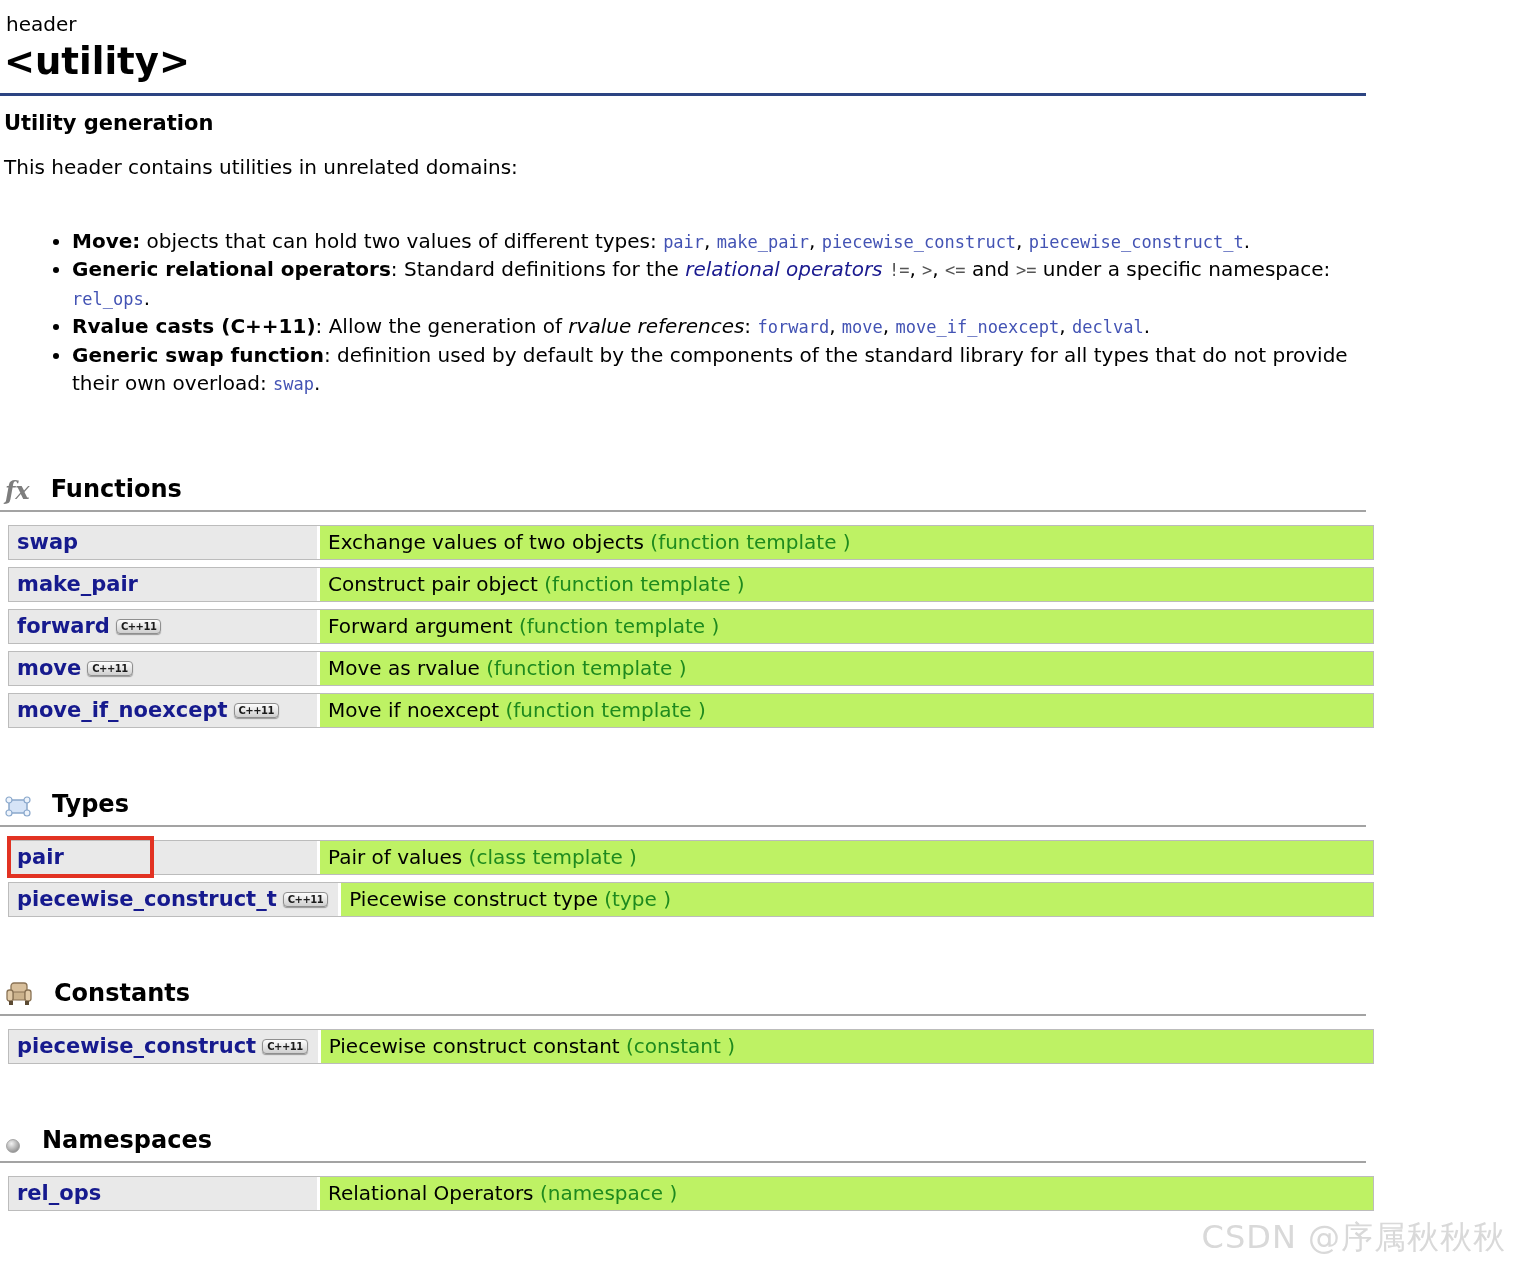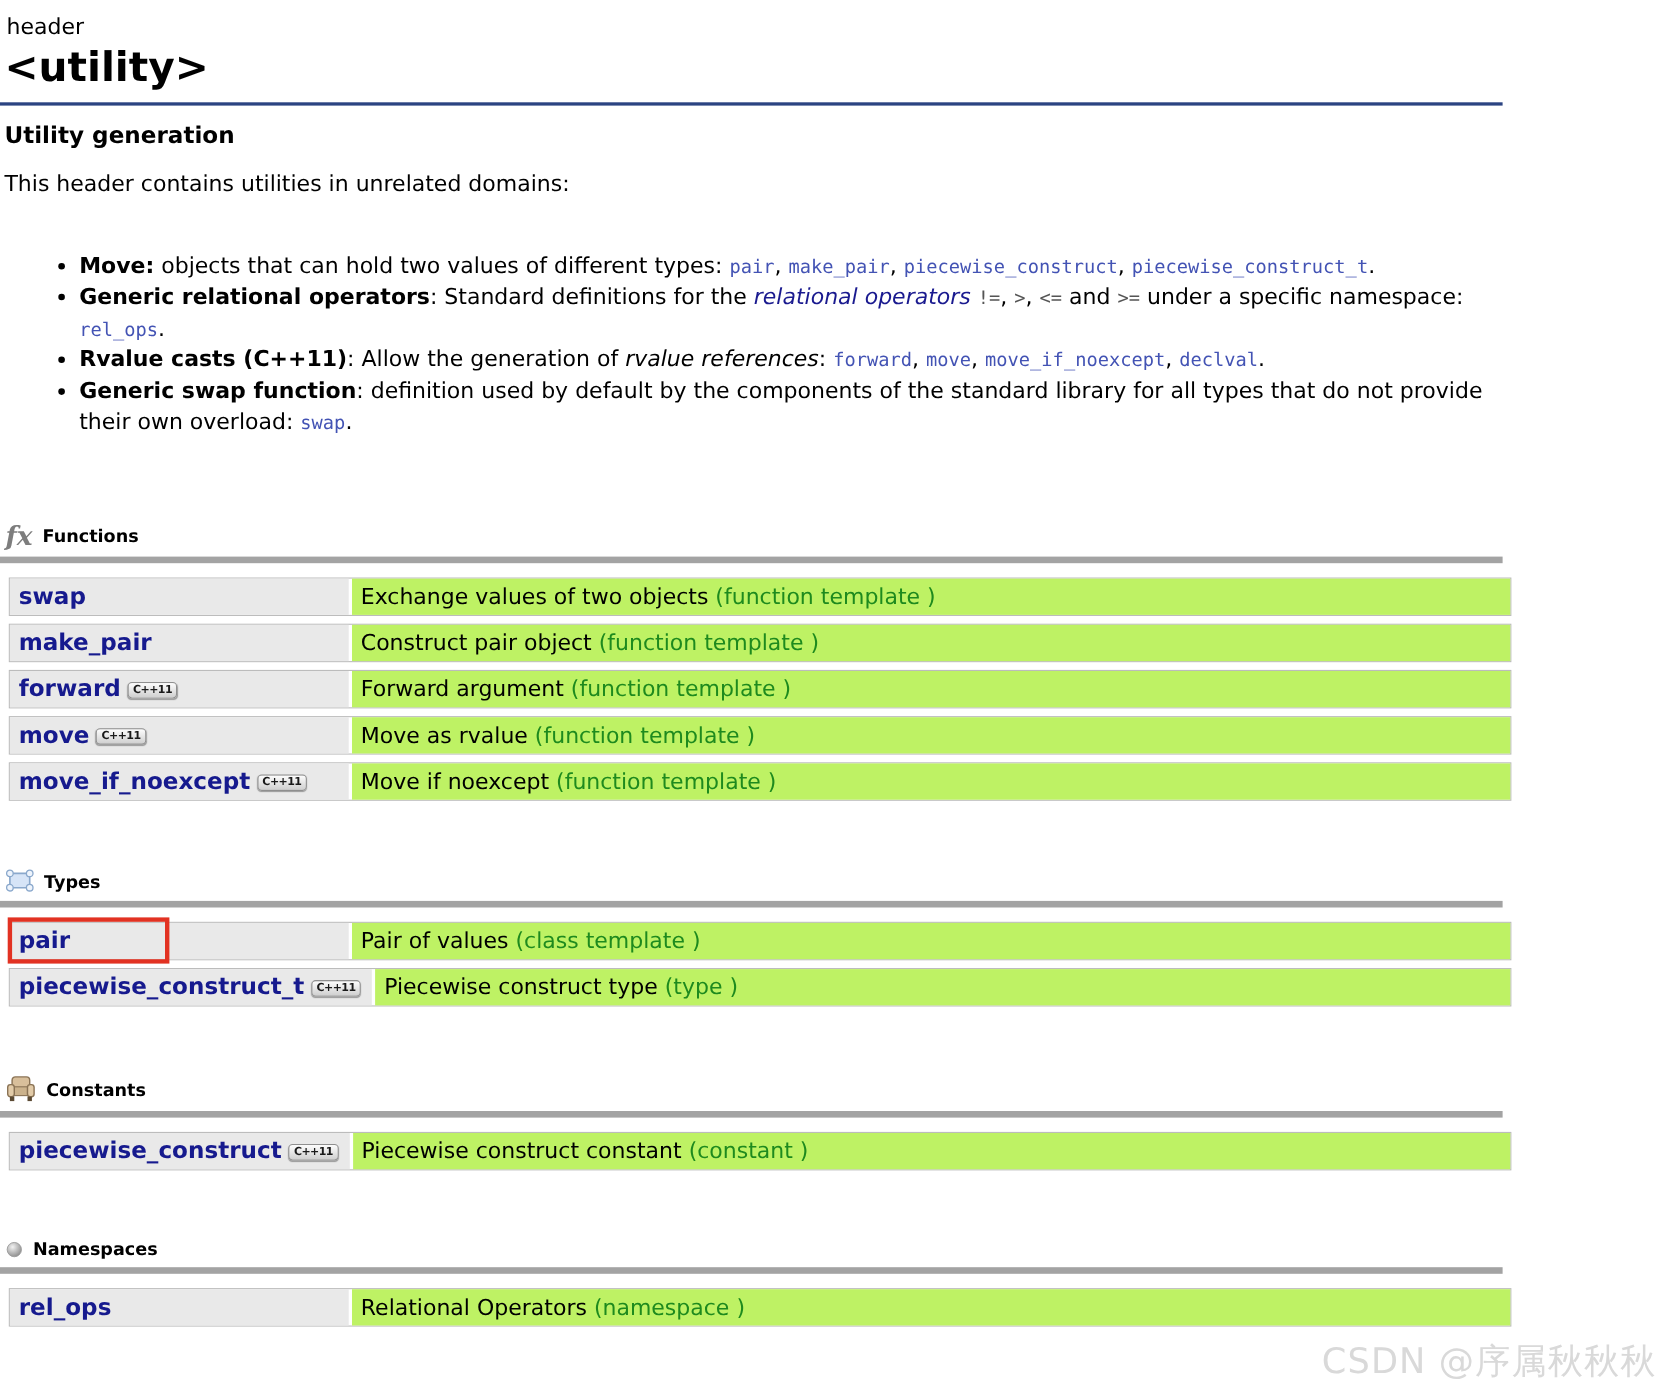--- a/index.html
+++ b/index.html
@@ -18,23 +18,23 @@
   ul.overview-list { margin:48px 0 0 0; padding:0 0 0 72px; width:1380px; }
   ul.overview-list li { font-size:20px; line-height:1.42; margin:0; }
   .icode { font-family:"DejaVu Sans Mono","Liberation Mono",monospace; font-size:17px;
            color:#4353b4; text-decoration:none; cursor:pointer; }
   .code-op { font-family:"DejaVu Sans Mono","Liberation Mono",monospace; font-size:17px; color:#555; }
   .nav-link { color:#1a1a8f; font-style:italic; text-decoration:none; cursor:pointer; }
   .em-black { font-style:italic; }
 
   .section { margin-top:62px; }
   .section.first { margin-top:78px; }
-  .sect-head { width:1366px; border-bottom:6px solid #a3a3a3; padding:0 0 7px 5px;
-               display:flex; align-items:center; gap:9px; }
-  .sect-title { font-size:16px; font-weight:bold; }
+  .sect-head { width:1366px; border-bottom:2px solid #a3a3a3; padding:0 0 7px 5px;
+               display:flex; align-items:flex-end; gap:21px; }
+  .sect-title { font-size:24px; font-weight:bold; }
   .icon-fx { font-family:"DejaVu Serif","Liberation Serif",serif; font-style:italic;
              font-weight:bold; color:#7d7d7d; font-size:24px; line-height:1; }
   .rows { margin:13px 0 0 8px; }
   .trow { display:flex; width:1366px; border:1px solid #bcbcbc; margin-bottom:7px; background:#fff; position:relative; }
   .tcell-name { flex:0 0 auto; min-width:308px; background:#e9e9e9; padding:4px 10px 5px 8px; white-space:nowrap; }
   .tcell-desc { flex:1 1 auto; background:#bef264; margin-left:3px; padding:4px 8px 5px 8px; font-size:20px; white-space:nowrap; }
   .tlink { color:#161a8e; font-weight:bold; font-size:21px; text-decoration:none; cursor:pointer; }
   .kind { color:#1e8a1e; }
   .badge { display:inline-block; font-size:10px; font-weight:bold; letter-spacing:-0.5px;
            color:#1a1a1a; background:linear-gradient(#fdfdfd,#cfcfcf); border:1px solid #8f8f8f;

